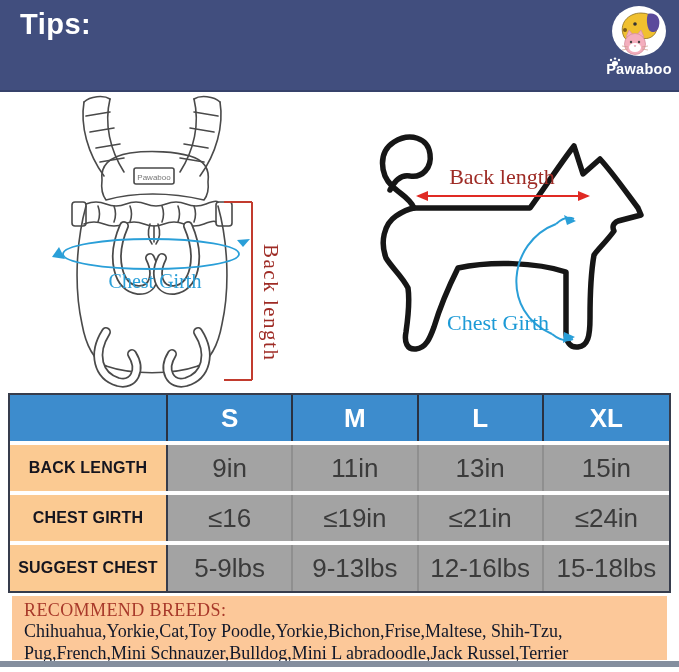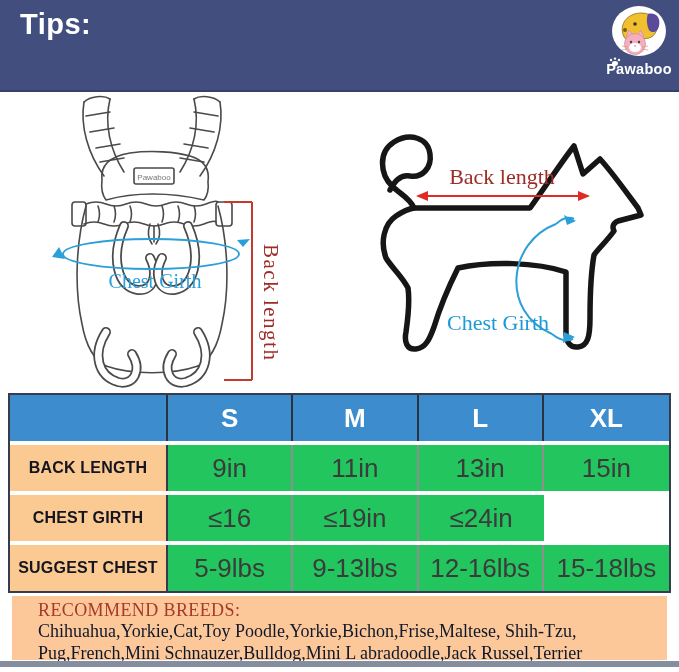--- a/index.html
+++ b/index.html
@@ -27,26 +27,26 @@
   
   .size-table{position:absolute;left:8px;top:393px;width:659px;border:2px solid #363c4c;
               background:#fff;display:flex;flex-direction:column;gap:4px;}
   .tr{display:grid;grid-template-columns:158px 1fr 1fr 1fr 1fr;height:46px;}
   .tr.thead{height:46px;}
   .tc{display:flex;align-items:center;justify-content:center;}
   .thead .tc{background:#3d8ccd;border-right:2px solid #2a3140;color:#fff;
              font-weight:bold;font-size:26px;}
   .tr .tc.label{background:#fbca92;border-right:2px solid #363c4c;font-weight:bold;
              font-size:16px;color:#15151f;letter-spacing:0.2px;}
-  .tr .tc.val{background:#22c55e;border-right:2px solid #8f8f8f;font-size:26px;color:#3b3b3b;}
+  .tr .tc.val{background:#a3a3a3;border-right:2px solid #8f8f8f;font-size:26px;color:#3b3b3b;}
   .tr .tc:last-child{border-right:none !important;}
 
   
   .breeds{position:absolute;left:12px;top:596px;width:655px;height:64px;background:#fcc899;
-          box-sizing:border-box;padding:4px 26px;font-family:"Liberation Serif",serif;}
+          box-sizing:border-box;padding:4px 12px;font-family:"Liberation Serif",serif;}
   .breeds-title{color:#a8392a;font-size:18px;letter-spacing:0.4px;line-height:21px;}
   .breeds-line{color:#0f172a;font-size:18px;line-height:21.5px;}
 
   .bottom-bar{position:absolute;left:0;top:661px;width:679px;height:6px;background:#848e9e;}
 </style>
 </head>
 <body>
 
 <div class="stage">
 
@@ -167,20 +167,21 @@
       <div class="tc label">BACK LENGTH</div>
       <div class="tc val">9in</div>
       <div class="tc val">11in</div>
       <div class="tc val">13in</div>
       <div class="tc val">15in</div>
     </div>
     <div class="tr">
       <div class="tc label">CHEST GIRTH</div>
       <div class="tc val">≤16</div>
       <div class="tc val">≤19in</div>
+      <div class="tc val">≤21in</div>
       <div class="tc val">≤24in</div>
     </div>
     <div class="tr">
       <div class="tc label">SUGGEST CHEST</div>
       <div class="tc val">5-9lbs</div>
       <div class="tc val">9-13lbs</div>
       <div class="tc val">12-16lbs</div>
       <div class="tc val">15-18lbs</div>
     </div>
   </div>

